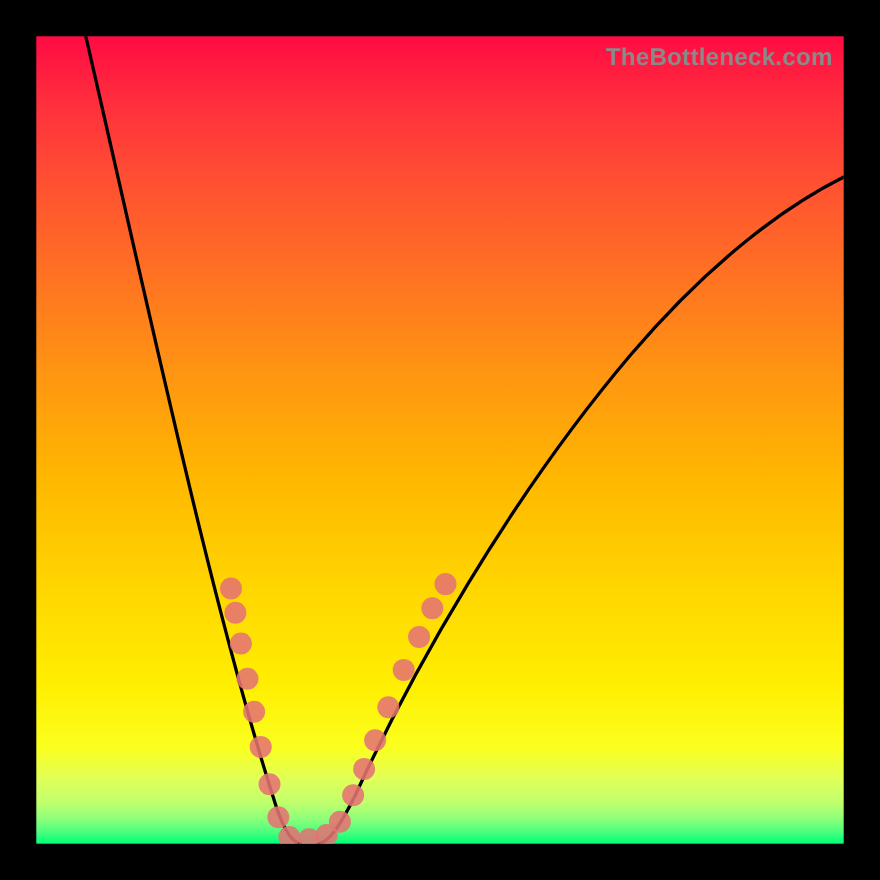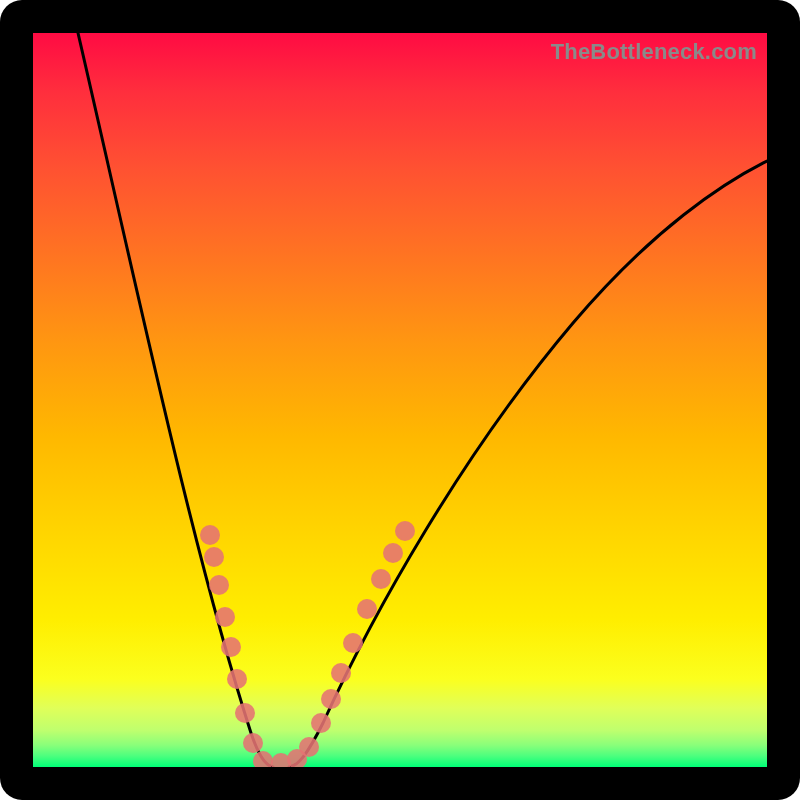--- a/index.html
+++ b/index.html
@@ -2,21 +2,20 @@
 <html><head>
 <meta charset="utf-8">
 <style>
   * { margin: 0; padding: 0; box-sizing: border-box; }
   html, body { width: 800px; height: 800px; overflow: hidden; }
   .frame {
     width: 800px;
     height: 800px;
     background: #000;
     position: relative;
-    border-radius: 22px;
   }
   .plot {
     position: absolute;
     left: 33px;
     top: 33px;
     width: 734px;
     height: 734px;
     background: linear-gradient(to bottom,
       #ff0b43 0%,
       #ff2e3d 8%,

